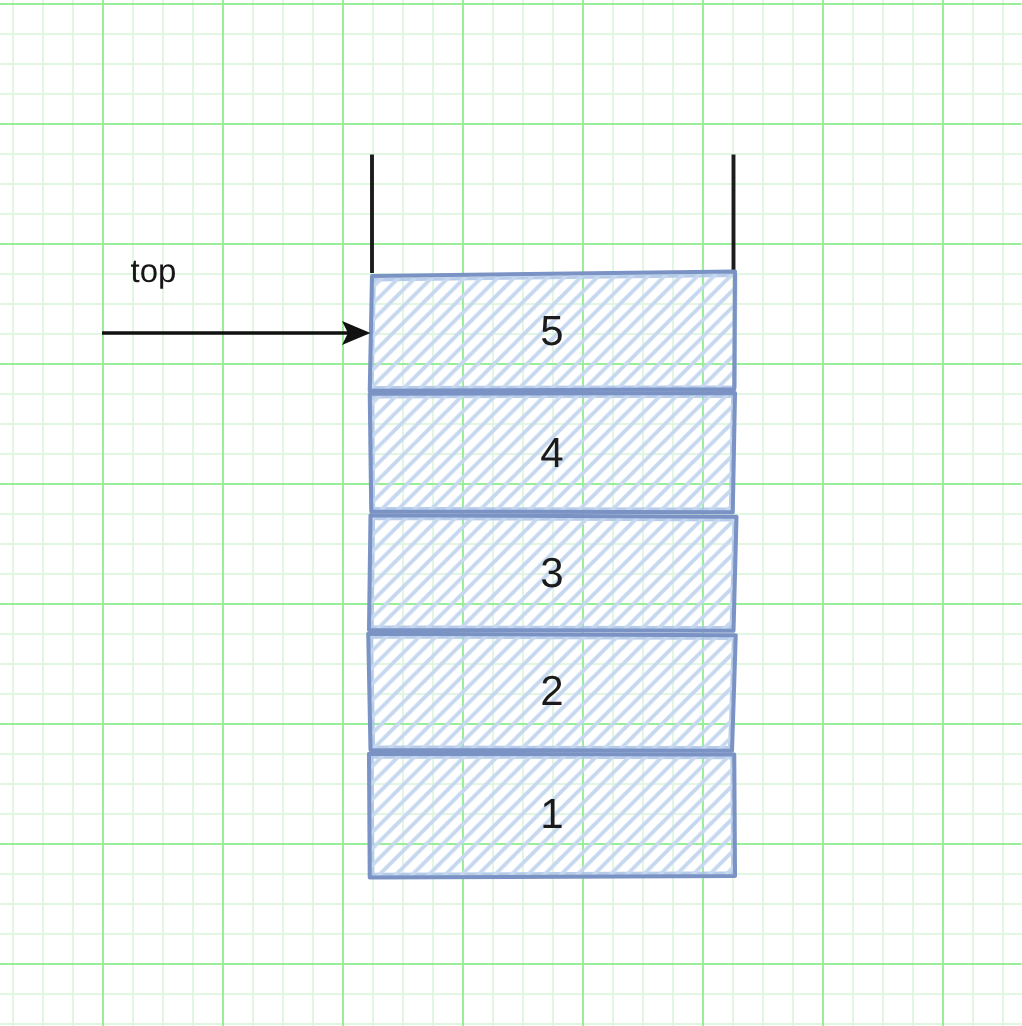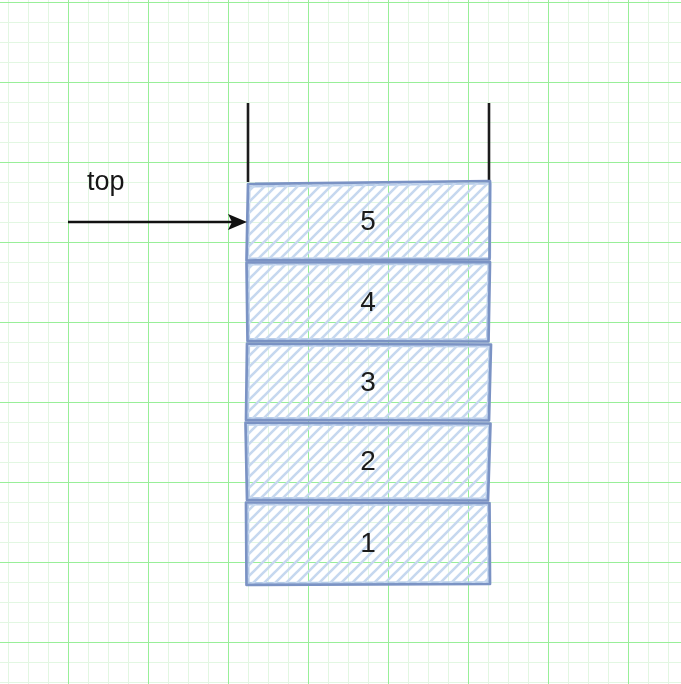--- a/index.html
+++ b/index.html
@@ -49,21 +49,21 @@
   .arrow-shaft {
     stroke: #111111;
     stroke-width: 2.4;
   }
   .arrow-head { fill: #111111; }
 
   .top-label {
     position: absolute;
     left: 87px;
     top: 166px;
-    font-size: 27px;
+    font-size: 22px;
     line-height: 30px;
     color: #161616;
   }
 
   .num-label {
     position: absolute;
     left: 246px;
     width: 244px;
     height: 34px;
     line-height: 34px;

